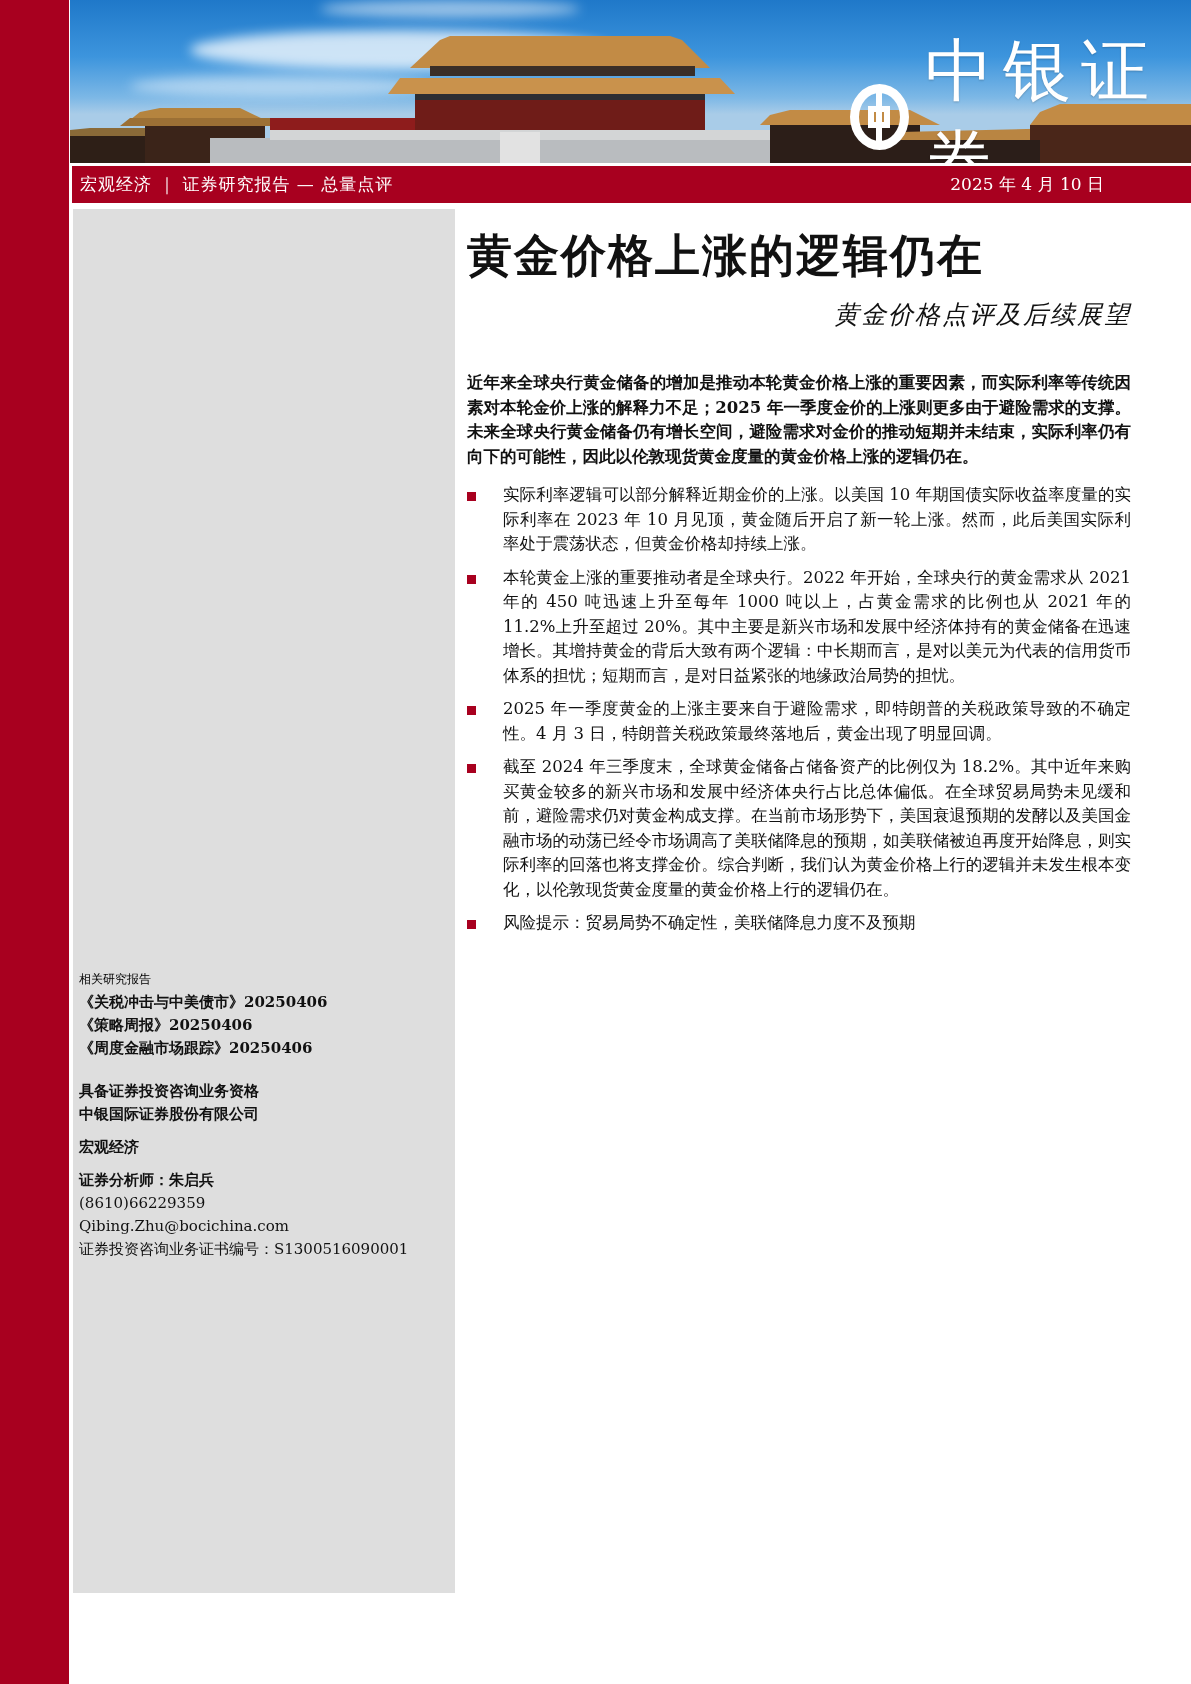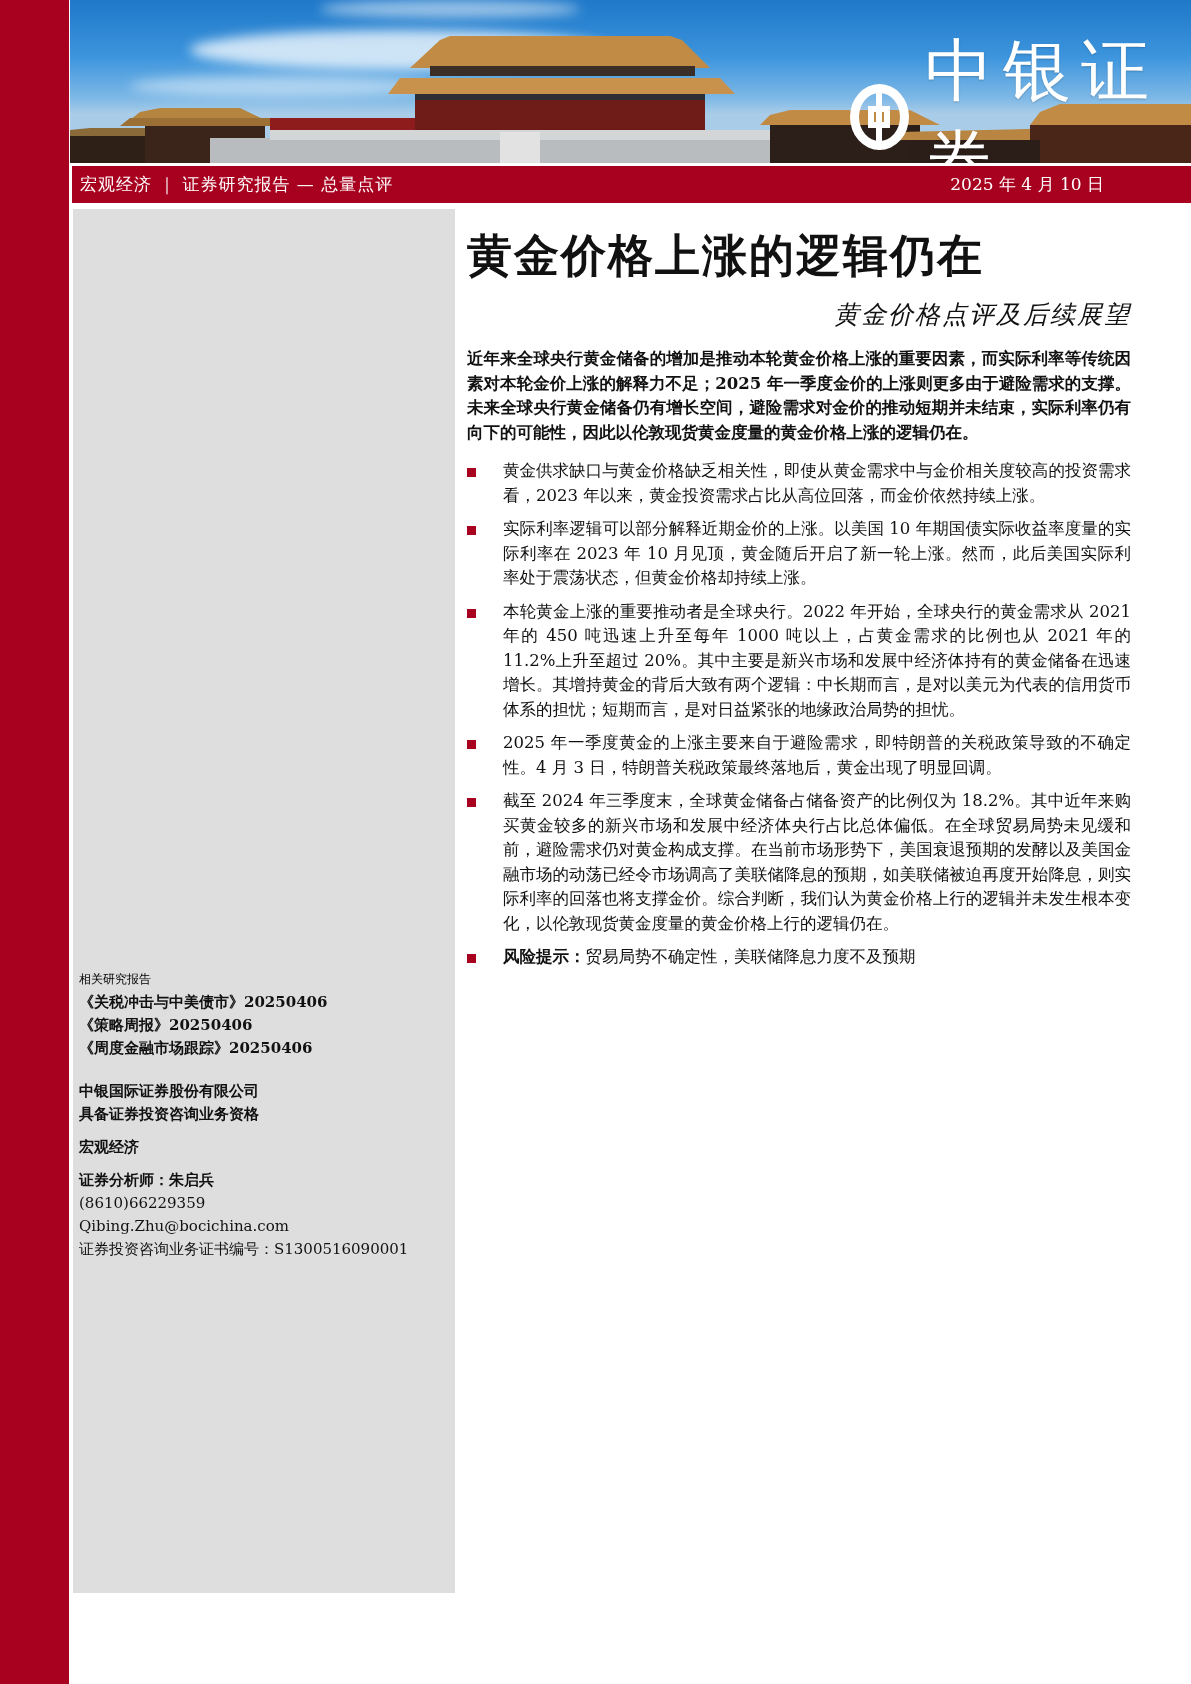--- a/index.html
+++ b/index.html
@@ -20,25 +20,25 @@
   .red-band .left { position:absolute; left:8px; top:7px; font-size:17px; letter-spacing:1px; }
   .red-band .right { position:absolute; right:140px; top:7px; font-size:17px; font-weight:normal; }
   .sidebar { position:absolute; left:73px; top:209px; width:382px; height:1384px; background:#dedede; }
   .side-content { position:absolute; left:79px; top:968px; width:370px; font-size:15px; line-height:23px; }
   .side-content .red-h { color:#000000; font-weight:normal; font-size:12px; }
   .side-content .bold { font-weight:bold; }
   .gap8 { height:10px; }
   .main { position:absolute; left:467px; top:226px; width:664px; }
   .title { font-size:45px; font-weight:bold; letter-spacing:2px; line-height:60px; margin:0; }
   .subtitle { font-size:25px; font-style:italic; margin-top:12px; letter-spacing:2px;text-align:right; }
-  .summary { margin-top:16px; font-size:16.5px; font-weight:bold; line-height:24.5px; text-align:justify; }
+  .summary { margin-top:40px; font-size:16.5px; font-weight:bold; line-height:24.5px; text-align:justify; }
   .bullets { list-style:none; margin:14px 0 0 0; padding:0; }
   .bullets li { position:relative; padding-left:36px; font-size:16.5px; line-height:24.5px; text-align:justify; margin-bottom:9px; }
   .bullets li .sqb { position:absolute; left:0; top:9px; width:9px; height:9px; background:#a8001f; }
-  .bullets li b { font-weight:bold; }
+  .bullets li b { font-weight:normal; }
 </style>
 </head>
 <body>
 
 <div class="left-bar"></div>
 
 <div class="banner">
   <div class="cloud" style="left:120px;top:30px;width:420px;height:40px;"></div>
   <div class="cloud" style="left:60px;top:75px;width:300px;height:22px;opacity:.6"></div>
   <div class="cloud" style="left:250px;top:0px;width:260px;height:18px;opacity:.7"></div>
@@ -85,39 +85,38 @@
 </div>
 
 <div class="sidebar"></div>
 
 <div class="side-content">
   <div class="red-h">相关研究报告</div>
   <div class="bold">《关税冲击与中美债市》20250406</div>
   <div class="bold">《策略周报》20250406</div>
   <div class="bold">《周度金融市场跟踪》20250406</div>
   <div style="height:20px"></div>
+  <div class="bold">具备证券投资咨询业务资格</div>
   <div class="bold">中银国际证券股份有限公司</div>
-  <div class="bold">具备证券投资咨询业务资格</div>
   <div class="gap8"></div>
   <div class="bold">宏观经济</div>
   <div class="gap8"></div>
   <div class="bold">证券分析师：朱启兵</div>
   <div>(8610)66229359</div>
   <div>Qibing.Zhu@bocichina.com</div>
   <div>证券投资咨询业务证书编号：S1300516090001</div>
 </div>
 
 <div class="main">
   <h1 class="title">黄金价格上涨的逻辑仍在</h1>
   <div class="subtitle">黄金价格点评及后续展望</div>
   <div class="summary">近年来全球央行黄金储备的增加是推动本轮黄金价格上涨的重要因素，而实际利率等传统因素对本轮金价上涨的解释力不足；2025 年一季度金价的上涨则更多由于避险需求的支撑。未来全球央行黄金储备仍有增长空间，避险需求对金价的推动短期并未结束，实际利率仍有向下的可能性，因此以伦敦现货黄金度量的黄金价格上涨的逻辑仍在。</div>
   <ul class="bullets">
     <li>
       <span class="sqb"></span>
-      <span>黄金供求缺口与黄金价格缺乏相关性，即使从黄金需求中与金价相关度较高的投资需求看，2023 年以来，黄金投资需求占比从高位回落，而金价依然持续上涨。</span>
     </li>
     <li>
       <span class="sqb"></span>
       <span>实际利率逻辑可以部分解释近期金价的上涨。以美国 10 年期国债实际收益率度量的实际利率在 2023 年 10 月见顶，黄金随后开启了新一轮上涨。然而，此后美国实际利率处于震荡状态，但黄金价格却持续上涨。</span>
     </li>
     <li>
       <span class="sqb"></span>
       <span>本轮黄金上涨的重要推动者是全球央行。2022 年开始，全球央行的黄金需求从 2021 年的 450 吨迅速上升至每年 1000 吨以上，占黄金需求的比例也从 2021 年的 11.2%上升至超过 20%。其中主要是新兴市场和发展中经济体持有的黄金储备在迅速增长。其增持黄金的背后大致有两个逻辑：中长期而言，是对以美元为代表的信用货币体系的担忧；短期而言，是对日益紧张的地缘政治局势的担忧。</span>
     </li>
     <li>

